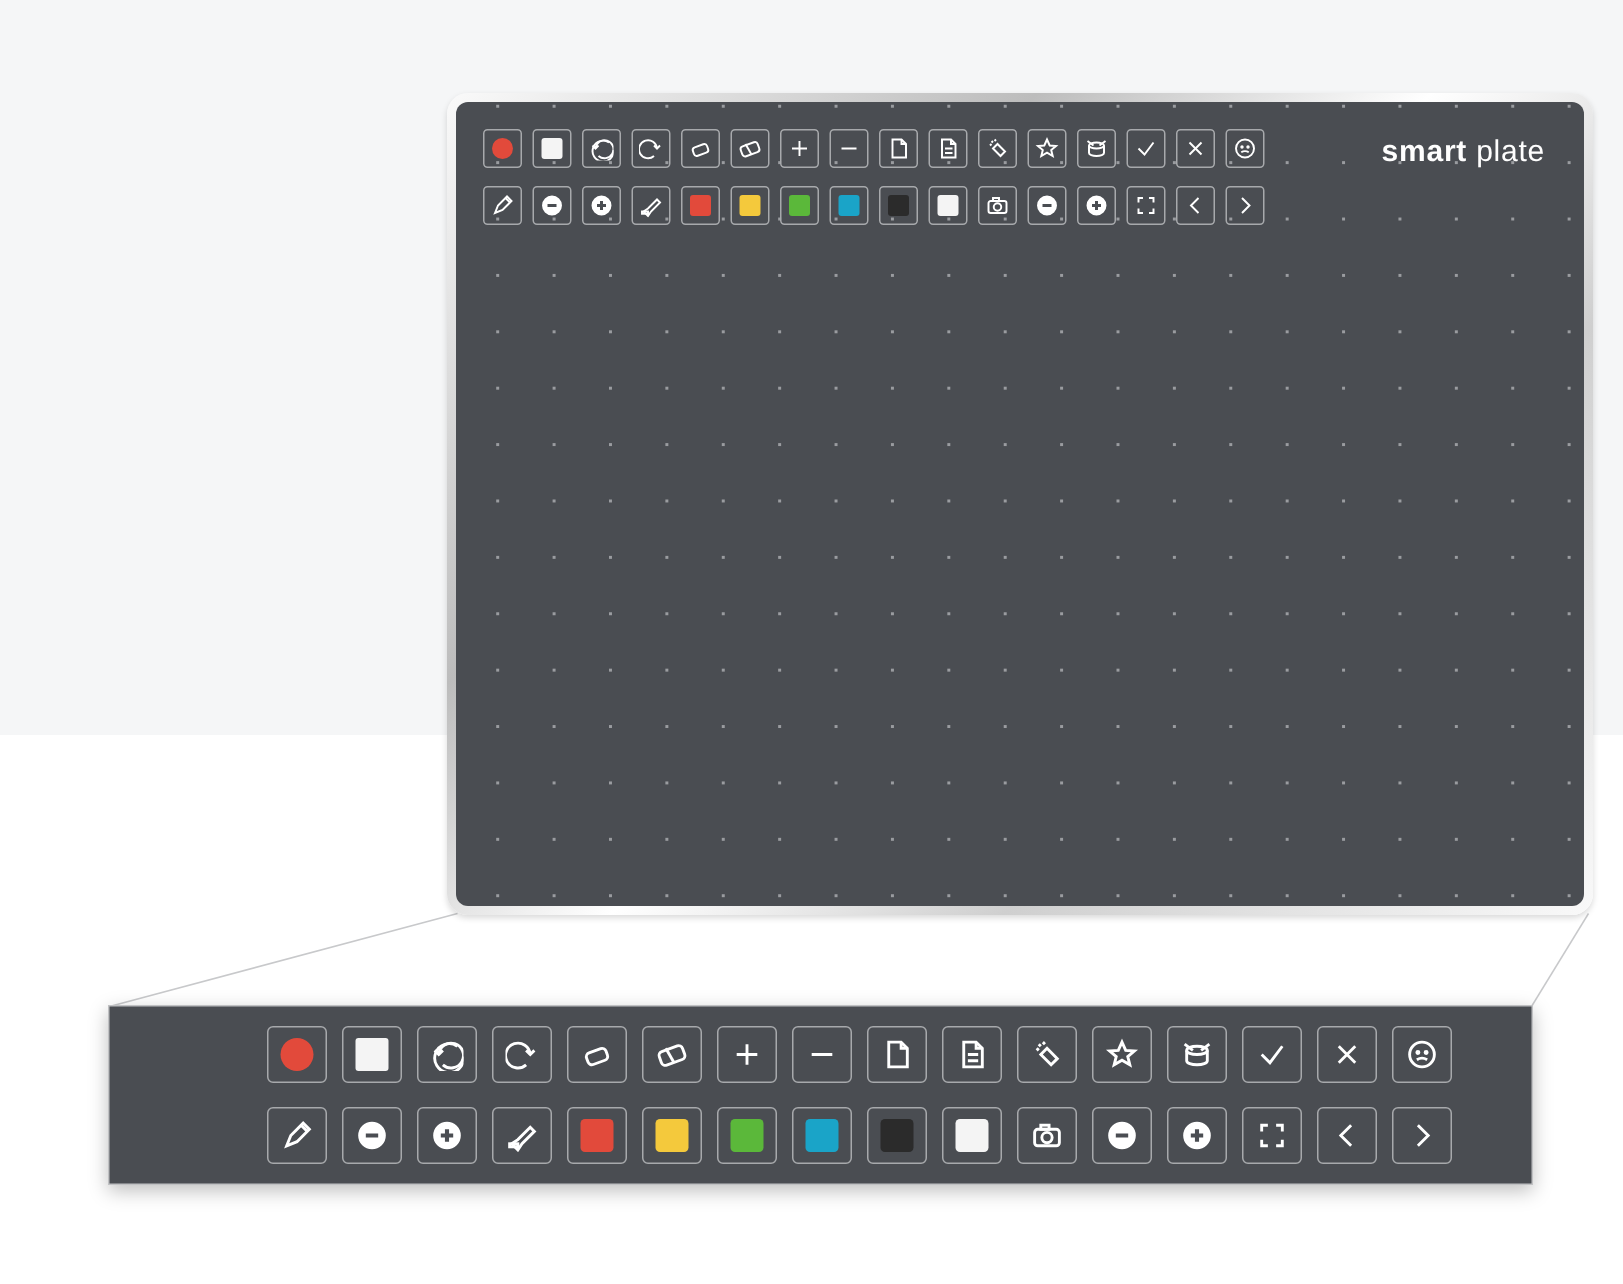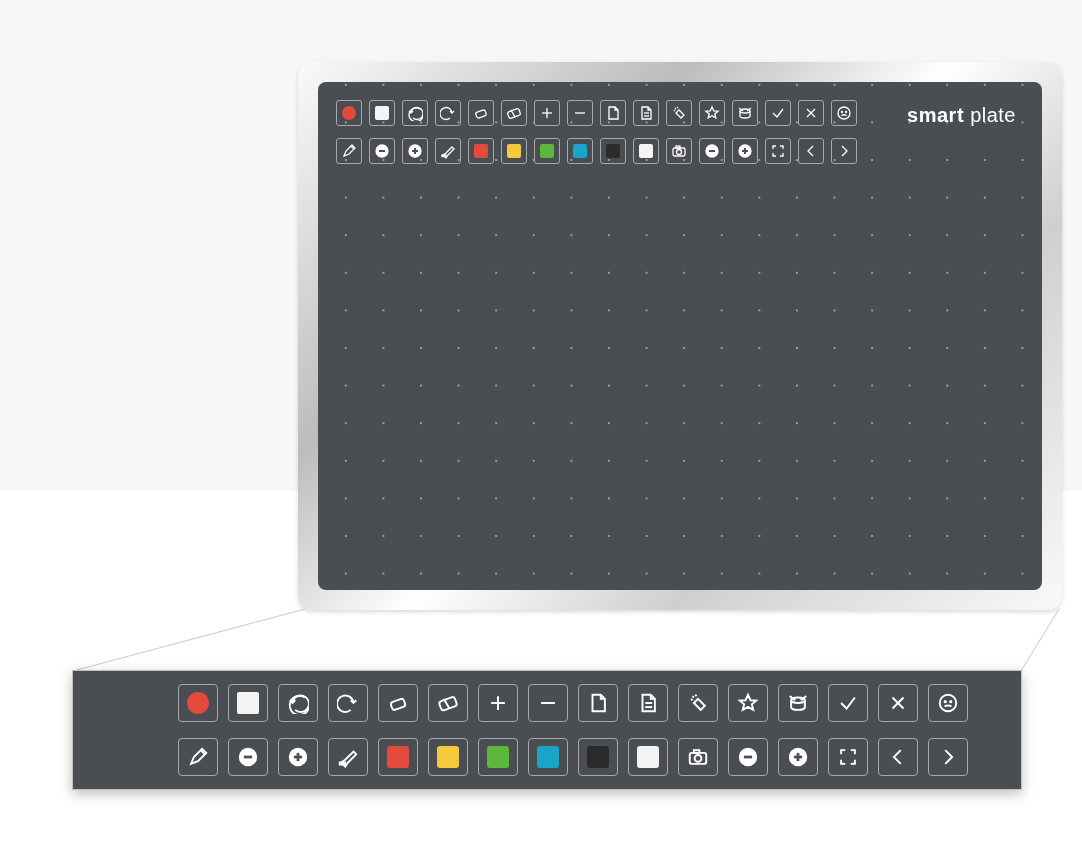--- a/index.html
+++ b/index.html
@@ -20,21 +20,21 @@
 
   
   .board-frame {
     position: absolute;
     top: 62px;
     left: 298px;
     width: 764px;
     height: 548px;
     background: linear-gradient(135deg,#fafafa 0%,#bcbcbc 30%,#ffffff 50%,#cfcfcf 70%,#f9f9f9 100%);
     border-radius: 14px;
-    padding: 20px;
+    padding: 6px;
     box-shadow: 0 2px 4px rgba(0,0,0,.15);
   }
   .board-surface {
     width: 100%;
     height: 100%;
     background-color: #4a4d52;
     border-radius: 8px;
     position: relative;
     background-image: radial-gradient(#9a9ca0 1px, transparent 1px);
     background-size: 37.6px 37.6px;

